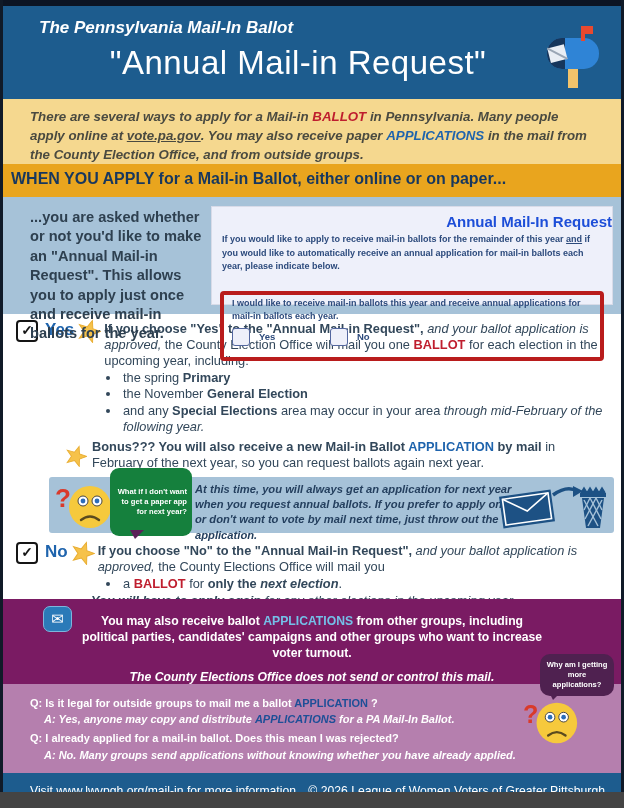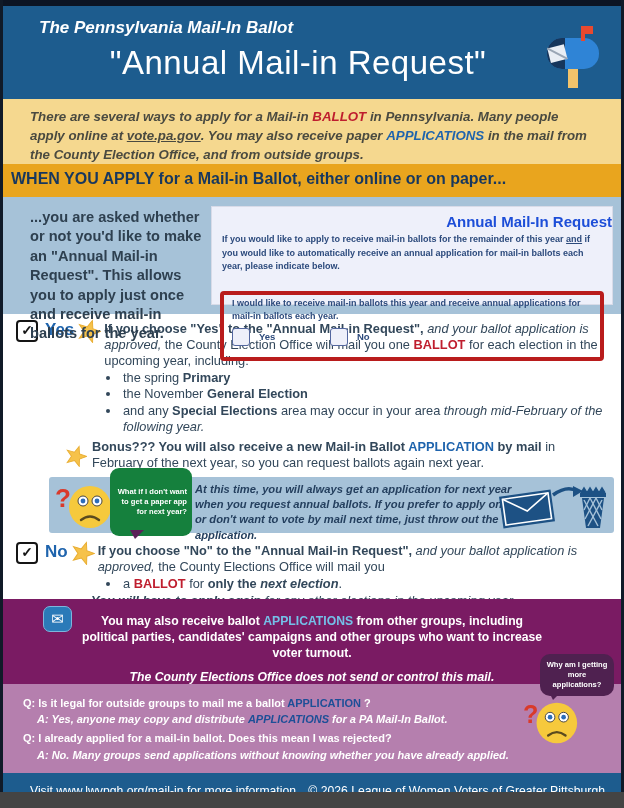--- a/index.html
+++ b/index.html
@@ -76,21 +76,21 @@
   .purple{height:85px;background:#7a1b63;position:relative;color:#fff;box-sizing:border-box;padding-top:7px}
   .badge{position:absolute;left:40px;top:7px;width:29px;height:26px;background:#2b7ab8;
     border:1.5px solid #7db6dc;border-radius:7px;display:flex;align-items:center;justify-content:center;
     font-size:15px;color:#fff;box-sizing:border-box}
   .purple p{margin:0;text-align:center;font-size:12.2px;line-height:1.3}
   .p1{width:470px;margin:8px auto !important;font-weight:600}
   .p1b{font-weight:700;font-style:italic}
   .p2{margin-top:9px !important;font-style:italic;font-weight:600;padding:0 18px}
 
   
-  .qa{height:89px;background:#b57fae;position:relative;color:#fff;box-sizing:border-box;padding:9px 0 0 20px}
+  .qa{height:89px;background:#b57fae;position:relative;color:#fff;box-sizing:border-box;padding:9px 0 0 27px}
   .qa p{margin:0;font-size:11px;line-height:1.2}
   .qa .q{font-weight:700;margin-top:4px}
   .qa .a{font-style:italic;font-weight:600;margin:3px 12px 6px 14px}
   .why-bubble{position:absolute;right:7px;top:-30px;width:64px;background:#4f2150;color:#fff;
     font-size:7.6px;font-weight:600;text-align:center;padding:6px 5px;border-radius:10px;line-height:1.3;z-index:3}
   .why-bubble::after{content:"";position:absolute;left:8px;bottom:-9px;
     border:5px solid transparent;border-top:10px solid #4f2150;border-right-width:10px}
   .qa-face{position:absolute;right:40px;top:12px;z-index:2}
 
   

